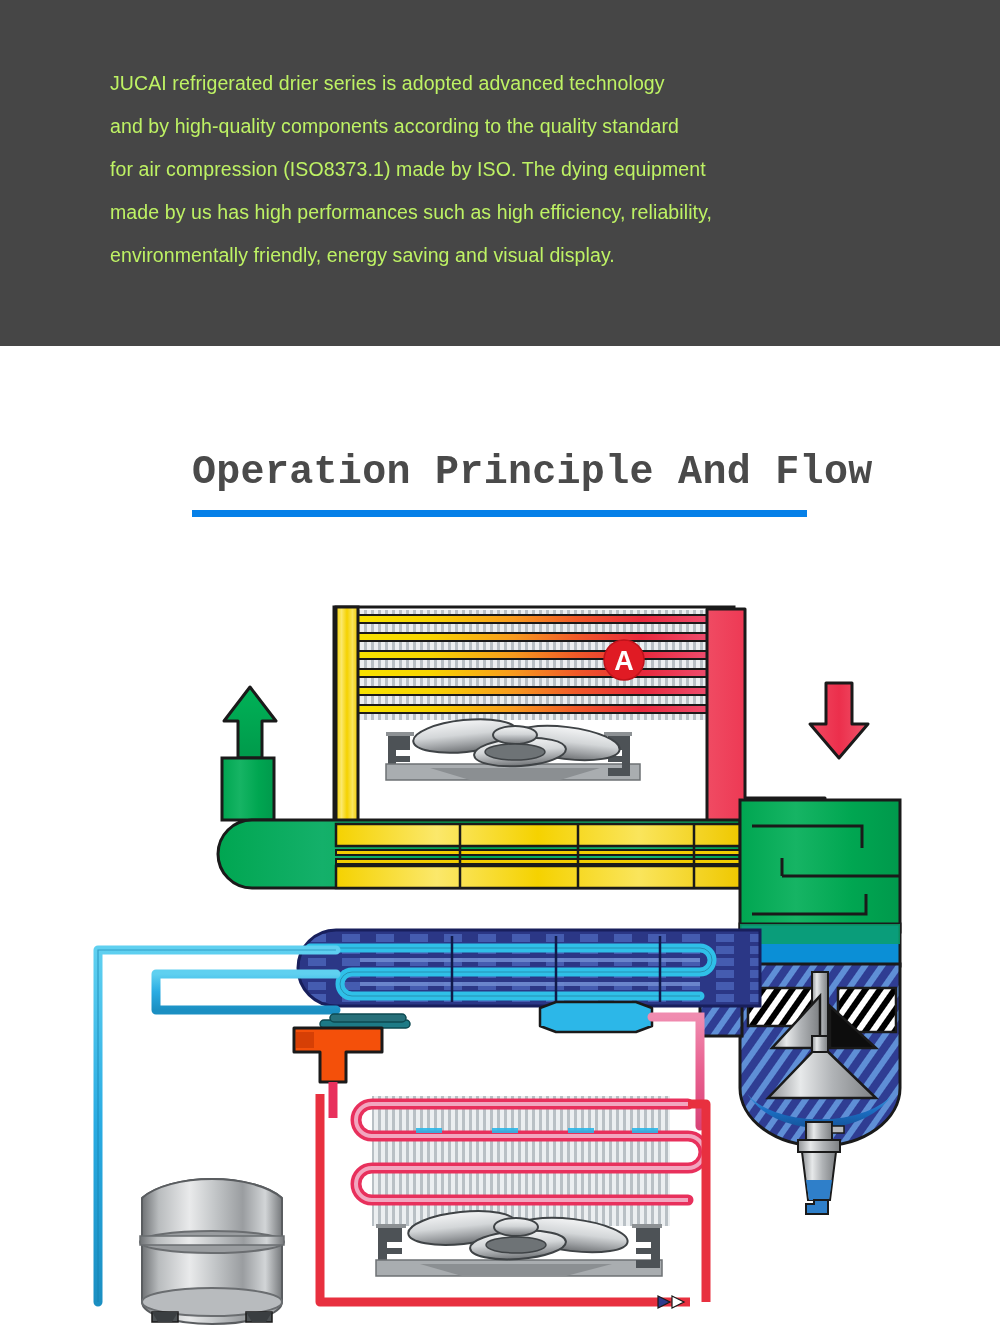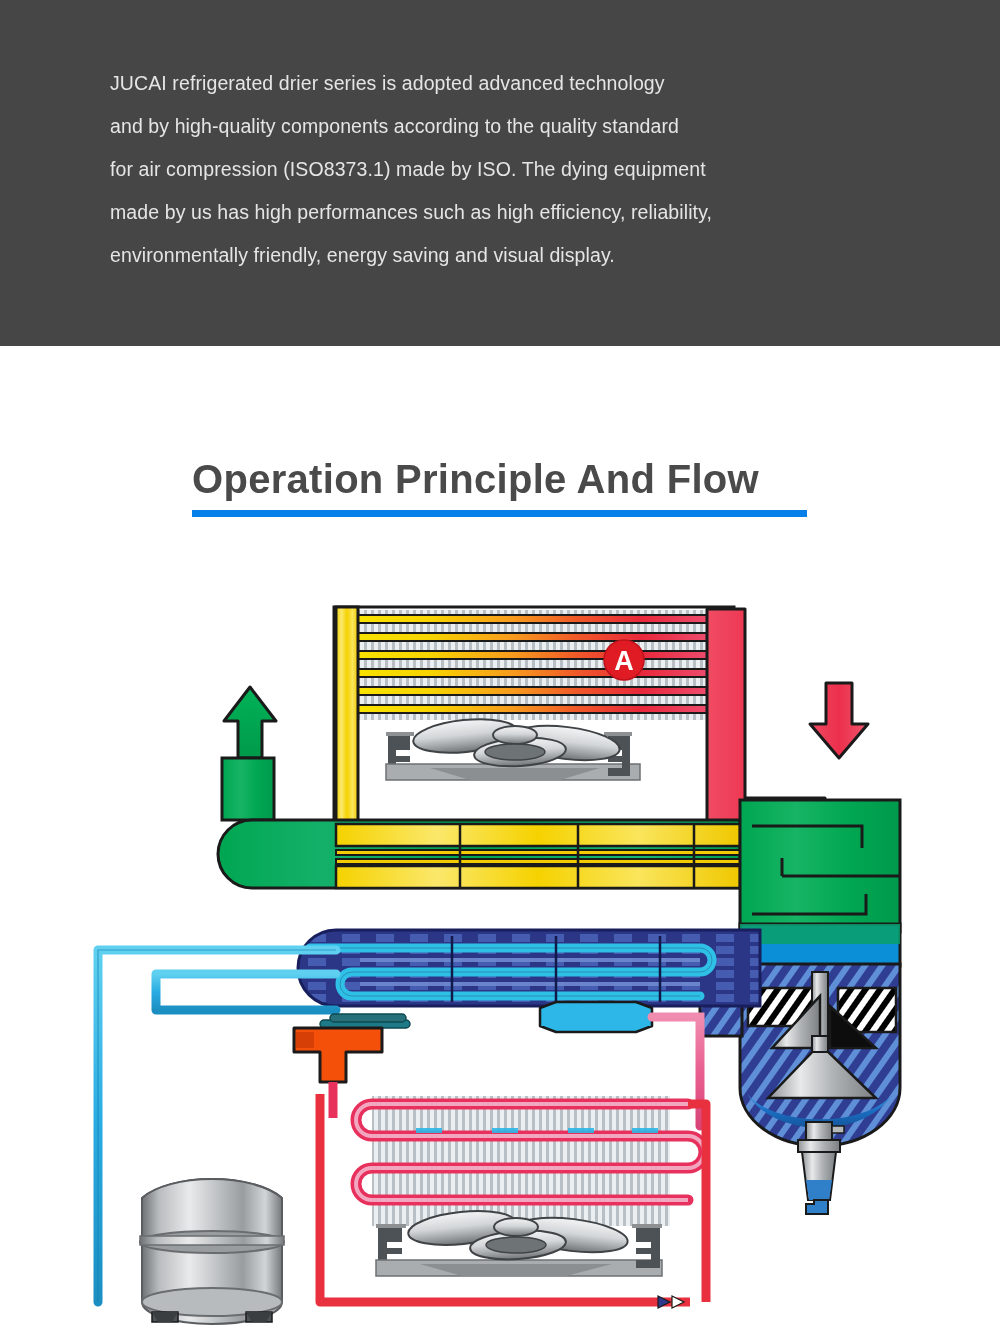--- a/index.html
+++ b/index.html
@@ -11,34 +11,35 @@
     overflow:hidden;
     position:relative;
   }
   
   #intro-banner {
     position:absolute; left:0; top:0; width:1000px; height:346px;
     background:#464646;
   }
   #intro-paragraph {
     position:absolute; left:110px; top:62px; width:830px;
-    color:#e5e5e5;
+    color:#bef264;
     font-size:19.5px;
     line-height:43px;
     letter-spacing:0.1px;
     white-space:pre-line;
   }
   
   #section-title-block {
     position:absolute; left:0; top:346px; width:1000px; height:190px;
   }
   #section-title {
-    position:absolute; left:192px; top:111px;
+    position:absolute; left:192px; top:104px;
     font-size:40px; font-weight:bold; color:#4a4a4a;
     letter-spacing:0.3px;
+    font-family:Liberation Mono, monospace;
   }
   #section-title-rule {
     position:absolute; left:192px; top:164px; width:615px; height:7px;
     background:#0680e8;
   }
   
   #flow-diagram {
     position:absolute; left:0; top:536px; width:1000px; height:807px;
   }
   #flow-diagram svg { display:block; }

